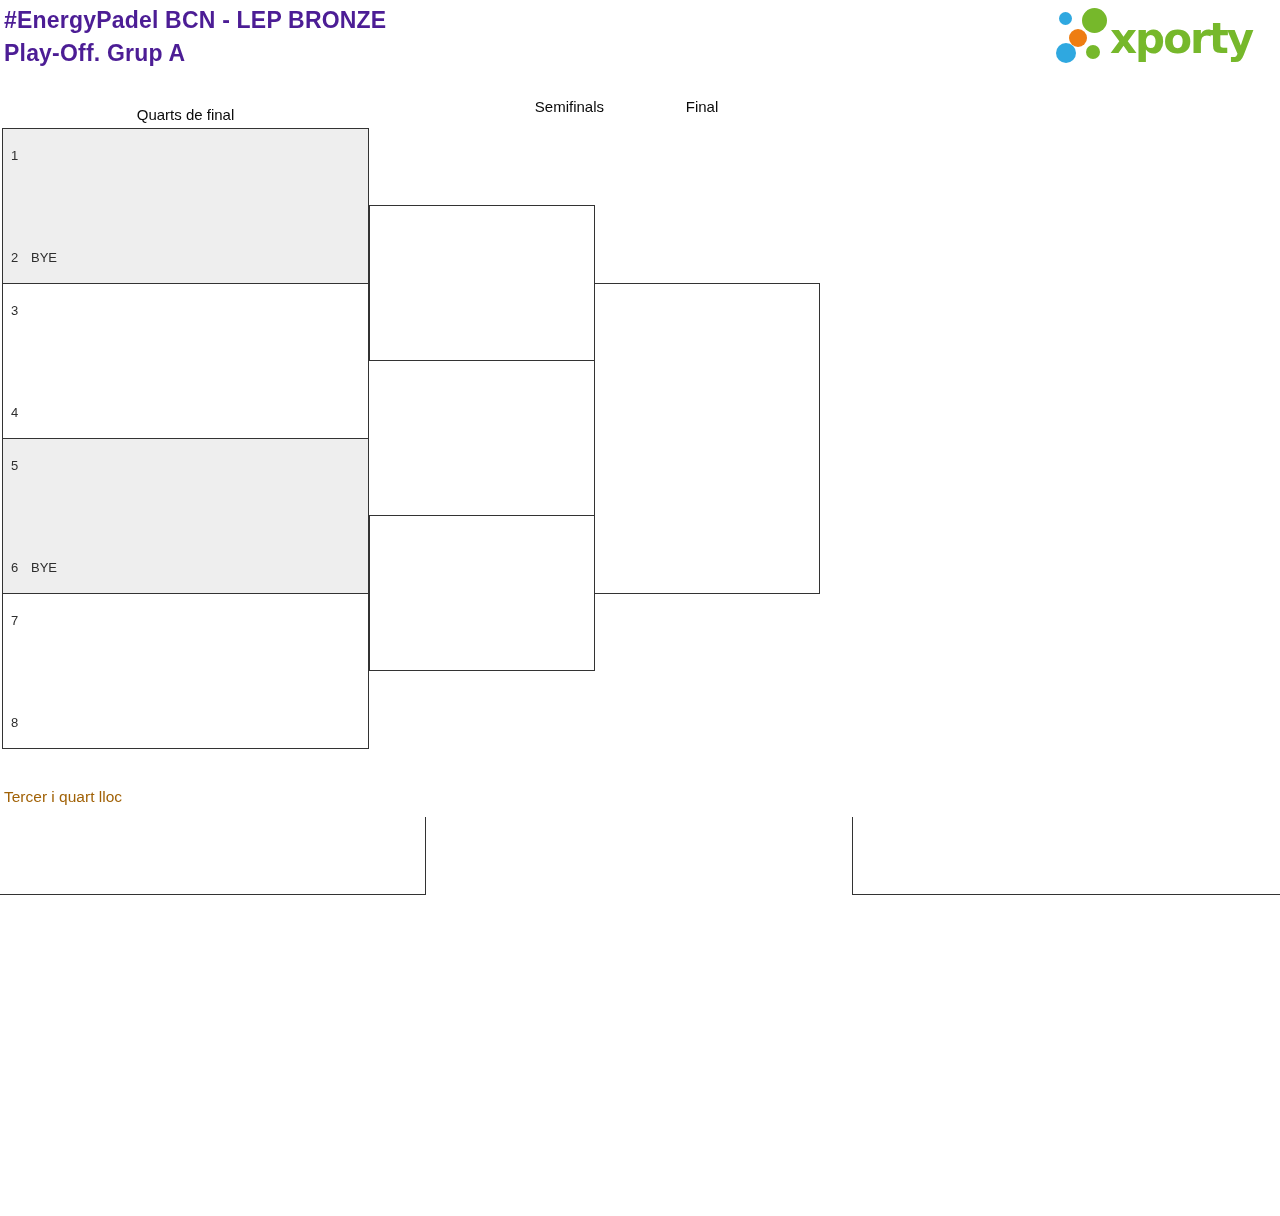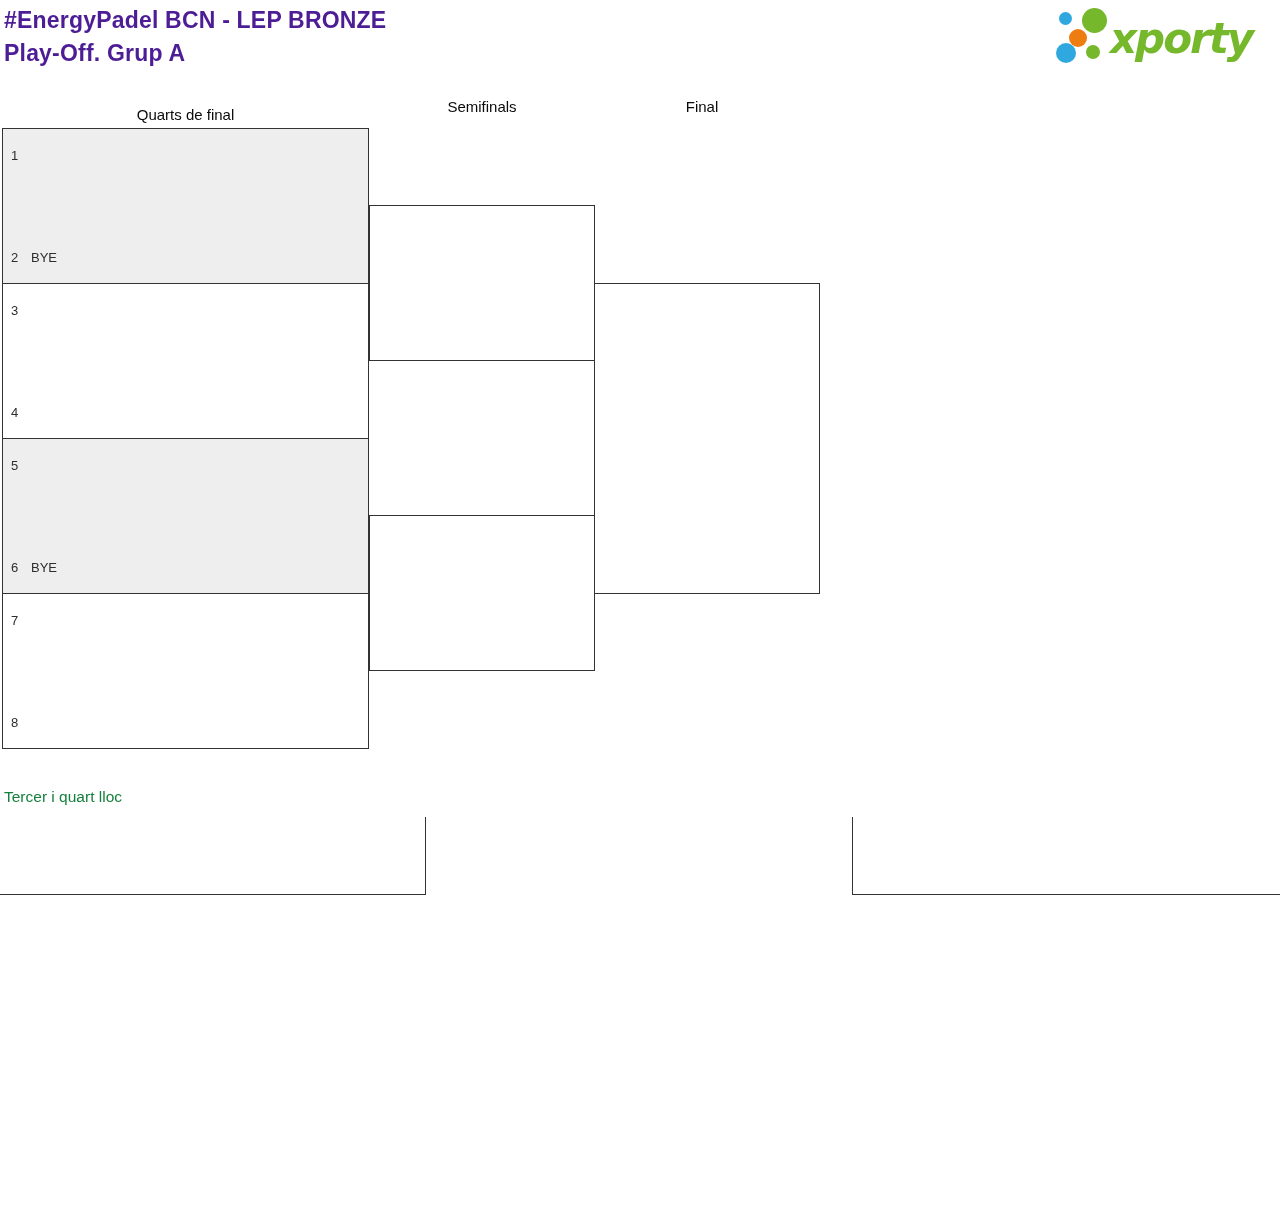--- a/index.html
+++ b/index.html
@@ -7,54 +7,54 @@
     --border:#333333; --text:#2E2E2E; --shaded:#EEEEEE;
   }
   *{margin:0;padding:0;box-sizing:border-box;}
   html,body{width:1280px;height:1216px;background:#ffffff;overflow:hidden;}
   body{font-family:"Liberation Sans", sans-serif; position:relative; color:#000;}
 
   .title{position:absolute; left:4px; top:4px; font-size:23px; line-height:33px;
          font-weight:600; color:#4c1d95; letter-spacing:0.2px;}
 
   
-  .logo{position:absolute; left:1050px; top:0; width:230px; height:72px;font-style:italic;}
+  .logo{position:absolute; left:1050px; top:0; width:230px; height:72px;}
   .dot{position:absolute; border-radius:50%;}
   .d1{left:9px;  top:12px; width:13px; height:13px; background:var(--blue);}
   .d2{left:32px; top:8px;  width:25px; height:25px; background:var(--green);}
   .d3{left:19px; top:29px; width:18px; height:18px; background:var(--orange);}
   .d4{left:6px;  top:43px; width:20px; height:20px; background:var(--blue);}
   .d5{left:36px; top:45px; width:14px; height:14px; background:var(--green);}
   .wordmark{position:absolute; left:60px; top:14px; font-size:42px; font-weight:800;
             letter-spacing:-2px; color:var(--green);
             font-family:"DejaVu Sans", sans-serif;}
 
   
   .col-header{position:absolute; top:98px; font-size:15px; font-weight:500;
               text-align:center; color:#0a0a0a;}
   .h1{left:2px;   width:367px;margin-top:8px;}
-  .h2{left:369px; width:226px;}
+  .h2{left:378px; width:226px;text-align:right;}
   .h3{left:589px; width:226px;}
 
   
   .match{position:absolute; border:1px solid var(--border); background:#fff;}
   .qf{left:2px; width:367px; height:156px; display:flex; flex-direction:column;
       justify-content:space-between; padding:18px 8px;}
   .qf.shaded{background:var(--shaded);}
   .qf1{top:128px;} .qf2{top:283px;} .qf3{top:438px;} .qf4{top:593px;}
   .sf{left:369px; width:226px; height:156px;}
   .sf1{top:205px;} .sf2{top:515px;}
   .final-box{left:594px; top:283px; width:226px; height:311px;}
 
   .slot{display:flex; align-items:center; height:16px; font-size:13px; color:var(--text);}
   .seed{display:inline-block; min-width:13px; margin-right:7px;}
 
   
   .tp-heading{position:absolute; left:4px; top:788px; font-size:15.5px; font-weight:500;
-              color:#15803d;}
+              color:#a16207;}
   .tp-left{position:absolute; left:-1px; top:817px; width:427px; height:78px;
            border-right:1px solid var(--border); border-bottom:1px solid var(--border);}
   .tp-right{position:absolute; left:852px; top:817px; width:430px; height:78px;
             border-left:1px solid var(--border); border-bottom:1px solid var(--border);}
 </style>
 </head>
 <body>
 
 <div class="title">
   <div>#EnergyPadel BCN - LEP BRONZE</div>

